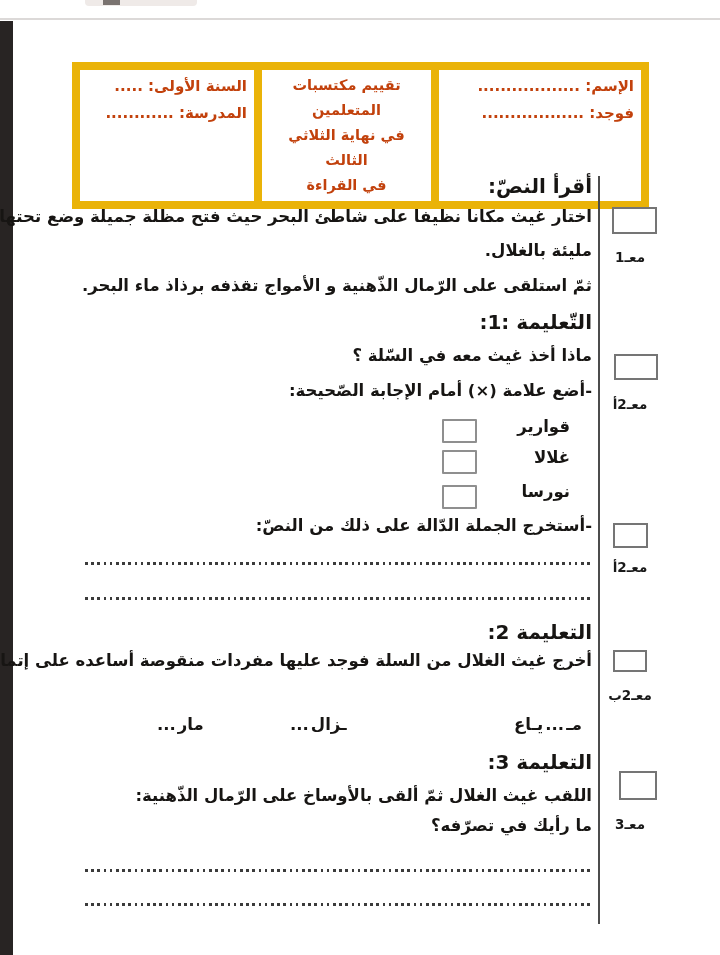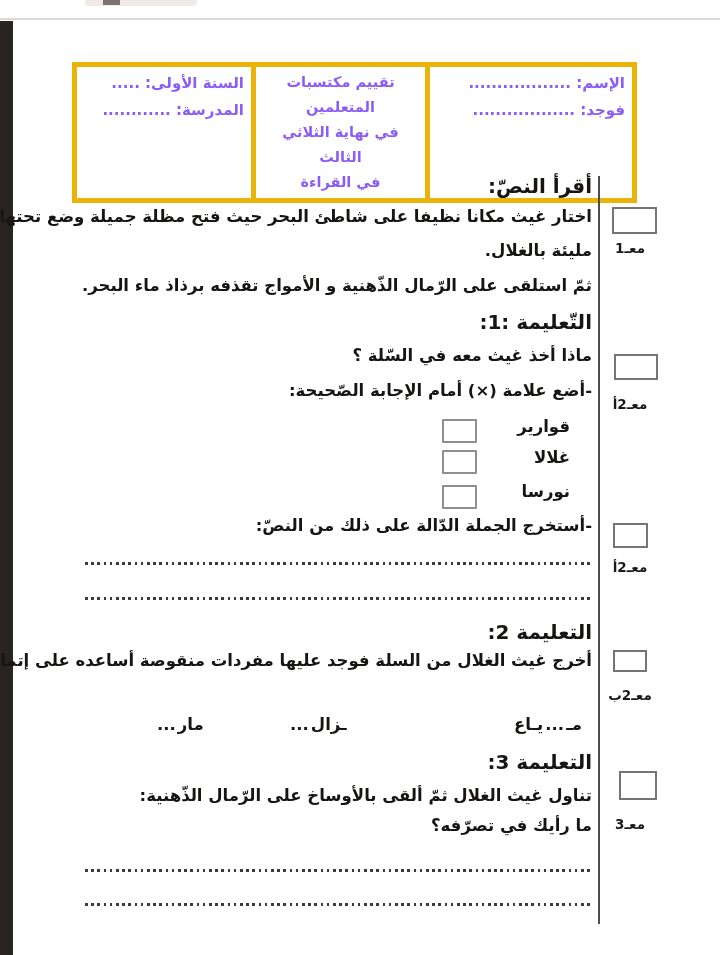--- a/index.html
+++ b/index.html
@@ -9,22 +9,22 @@
   }
   
   .edge-strip { position:absolute; left:0; top:21px; width:13px; height:934px; background:#282423; }
   .top-line   { position:absolute; left:0; top:18px; width:720px; height:2px; background:#dcd9d8; }
   .top-tab    { position:absolute; left:85px; top:0; width:112px; height:6px; background:#efeae8; border-radius:0 0 4px 4px; }
   .top-smudge { position:absolute; left:103px; top:0; width:17px; height:5px; background:#7a7370; }
 
   
   table.header-table { position:absolute; left:72px; top:62px; width:537px; height:86px;
     border-collapse:collapse; direction:rtl; table-layout:fixed; }
-  table.header-table td { border:5px solid #eab308; vertical-align:top; padding:3px 7px;
-    font-weight:bold; color:#8b5cf6; }
+  table.header-table td { border:8px solid #eab308; vertical-align:top; padding:3px 7px;
+    font-weight:bold; color:#c2410c; }
   td.c-names { width:188px; font-size:15px; line-height:27px; text-align:right; }
   td.c-title { width:155px; font-size:14.5px; line-height:25px; text-align:center; }
   td.c-info  { width:160px; font-size:15px;  line-height:27px; text-align:right; }
 
   
   .content { position:absolute; left:72px; top:0; width:520px; height:955px; direction:rtl; }
   .al { position:absolute; white-space:nowrap; font-weight:600; font-size:16.5px; }
   .heading { font-weight:800; font-size:20px; }
   .ansline { position:absolute; left:13px; right:0; height:3px;
     background-image:repeating-linear-gradient(to right, #3b3b3b 0px 2.6px, transparent 2.6px 6.2px); }
@@ -39,21 +39,21 @@
   
   .vrule { position:absolute; left:598px; top:176px; width:2px; height:748px; background:#4c4c4c; }
   .mbox  { position:absolute; border:2px solid #757575; background:#fff; }
   .mb0 { left:612px; top:207px; width:41px; height:23px; }
   .mb1 { left:614px; top:354px; width:40px; height:22px; }
   .mb2 { left:613px; top:523px; width:31px; height:21px; }
   .mb3 { left:613px; top:650px; width:30px; height:18px; }
   .mb4 { left:619px; top:771px; width:34px; height:25px; }
   .mlabel { position:absolute; left:608px; width:44px; direction:rtl; text-align:center;
     font-weight:700; font-size:13.5px; color:#191919; white-space:nowrap; }
-  .ml0 { top:240px; } .ml1 { top:396px; } .ml2 { top:559px; } .ml3 { top:687px; } .ml4 { top:816px; }
+  .ml0 { top:249px; } .ml1 { top:396px; } .ml2 { top:559px; } .ml3 { top:687px; } .ml4 { top:816px; }
 </style>
 </head>
 <body>
 
 <div class="page">
 
   <div class="top-tab"></div>
   <div class="top-smudge"></div>
   <div class="top-line"></div>
   <div class="edge-strip"></div>
@@ -111,21 +111,21 @@
     <div class="word" style="left:218px;">
         <span>...</span>
         <span>ـزال</span>
       </div>
     <div class="word" style="left:85px;">
         <span>...</span>
         <span>مار</span>
       </div>
 
     <div class="al heading" style="right:0; top:750px;">التعليمة 3:</div>
-    <div class="al" style="right:0; top:786px;">تناول غيث الغلال ثمّ ألقى بالأوساخ على الرّمال الذّهنية:</div>
+    <div class="al" style="right:0; top:786px;">اللقب غيث الغلال ثمّ ألقى بالأوساخ على الرّمال الذّهنية:</div>
     <div class="al" style="right:0; top:816px;">ما رأيك في تصرّفه؟</div>
     <div class="ansline" style="top:869px;"></div>
     <div class="ansline" style="top:903px;"></div>
   </div>
 
   <div class="vrule"></div>
   <div class="mbox mb0"></div>
   <div class="mlabel ml0">معـ1</div>
   <div class="mbox mb1"></div>
   <div class="mlabel ml1">معـ2أ</div>

